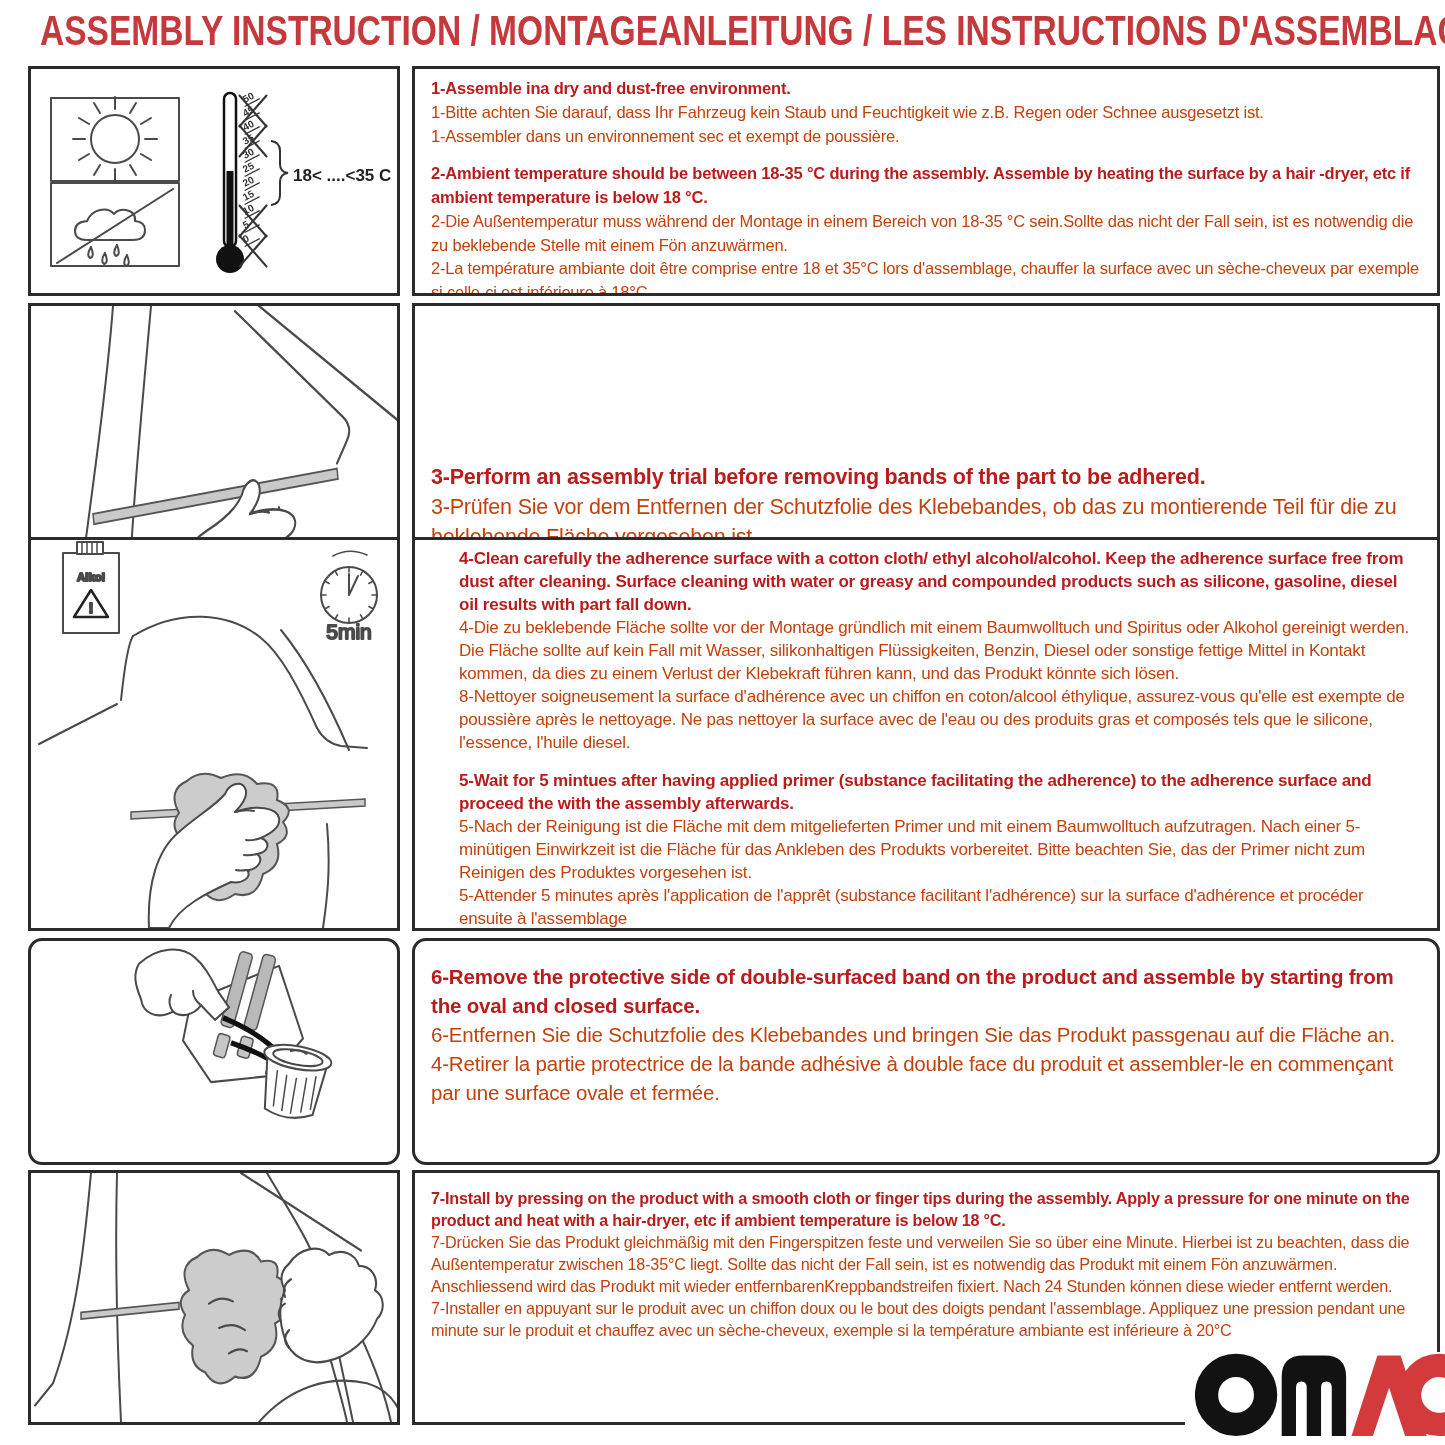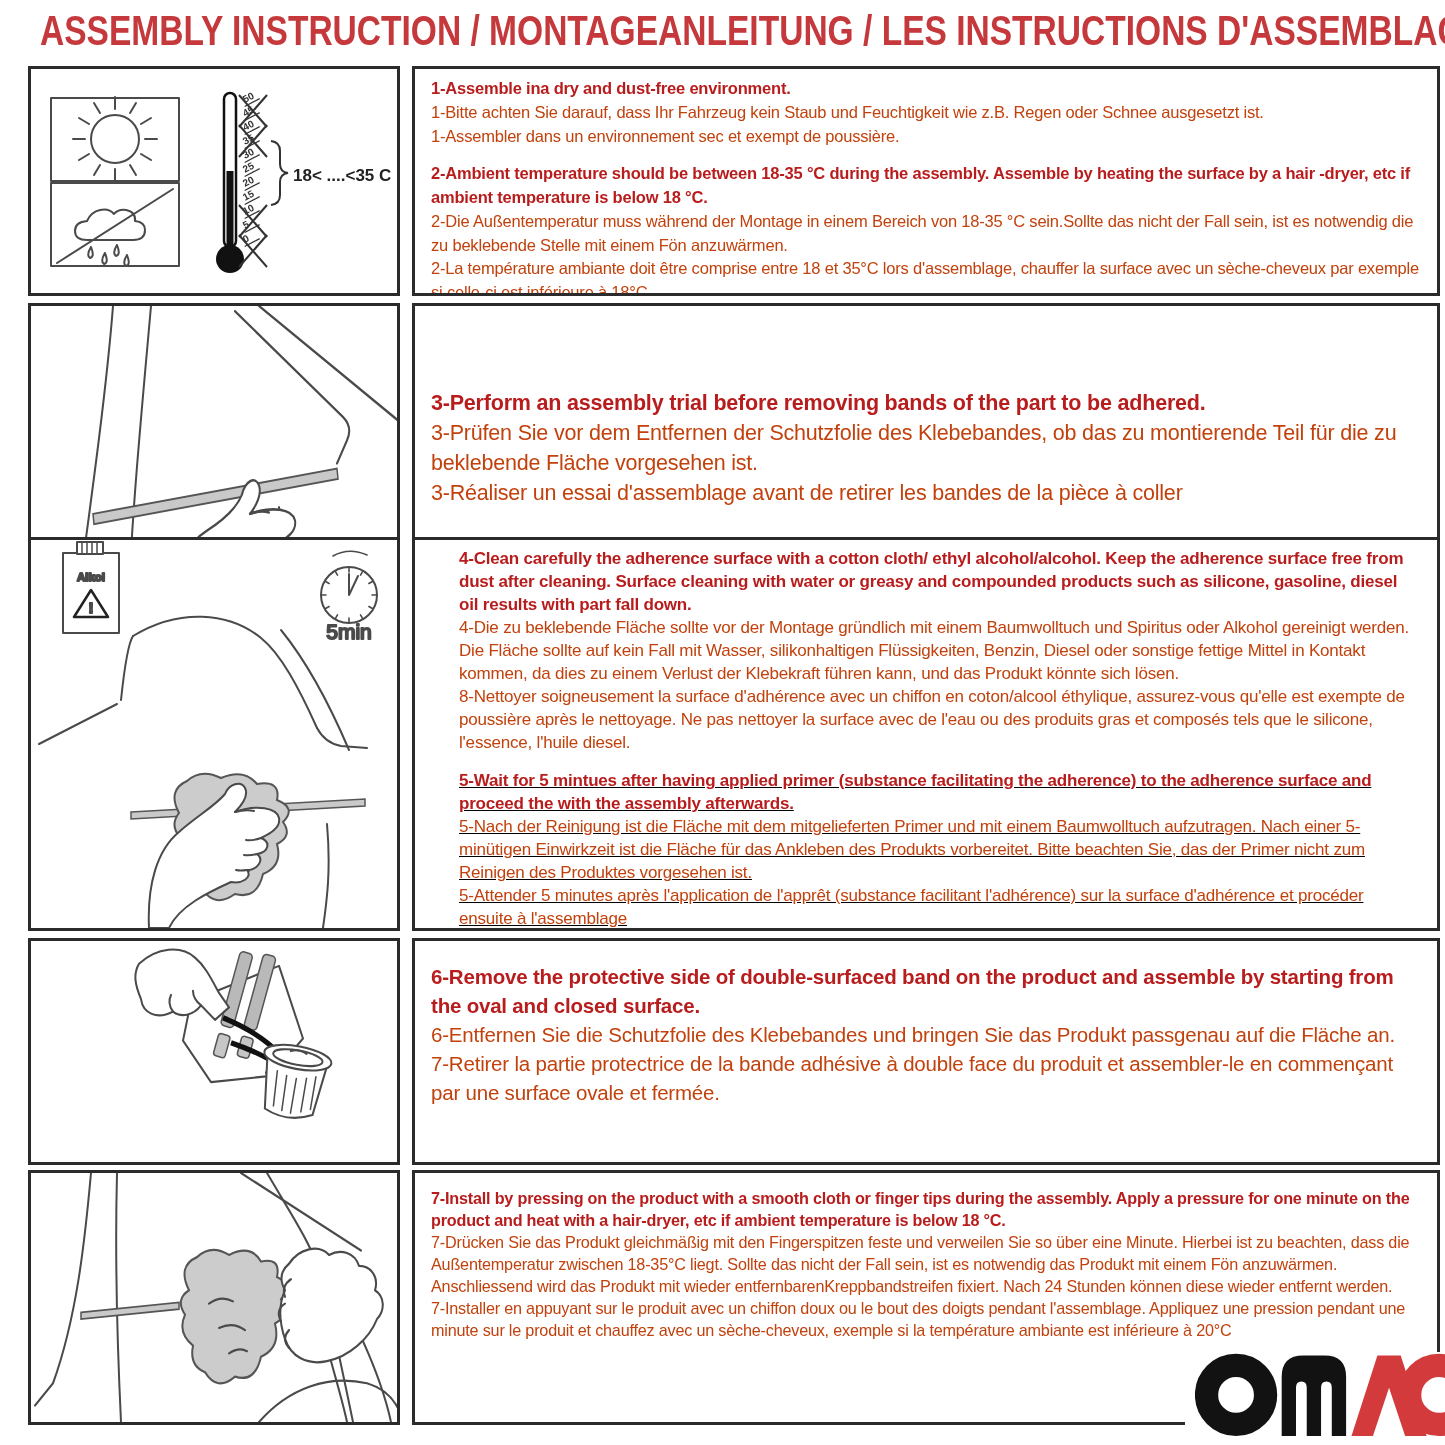--- a/index.html
+++ b/index.html
@@ -5,32 +5,32 @@
   html,body{margin:0;padding:0;background:#fff;}
   .page{position:relative;width:1445px;height:1445px;background:#fff;overflow:hidden;
         font-family:"Liberation Sans",sans-serif;}
   .title{position:absolute;left:40px;top:6px;margin:0;font-size:43px;font-weight:700;
          color:#c5383c;white-space:nowrap;transform:scaleX(0.78);transform-origin:left top;}
   .imgbox{position:absolute;left:28px;width:372px;border:3px solid #2b2b2b;
           box-sizing:border-box;background:#fff;overflow:hidden;}
   .textbox{position:absolute;left:412px;width:1028px;border:3px solid #2b2b2b;
            box-sizing:border-box;background:#fff;padding:8px 16px;overflow:hidden;}
   .r1 .imgbox,.r1 .textbox{top:66px;height:230px;}
-  .r2 .imgbox,.r2 .textbox{top:303px;height:290px;}
+  .r2 .imgbox,.r2 .textbox{top:303px;height:290px;justify-content:flex-end;}
   .r3 .imgbox,.r3 .textbox{top:537px;height:394px;}
-  .r4 .imgbox,.r4 .textbox{top:938px;height:227px;}
+  .r4 .imgbox,.r4 .textbox{top:938px;height:227px;border-radius:14px;}
   .r5 .imgbox,.r5 .textbox{top:1170px;height:255px;}
   .textbox p{margin:0;letter-spacing:-0.2px;}
   .en{font-weight:700;color:#b91c1c;}
   .sub{font-weight:400;color:#c2410c;}
   .tb1{font-size:16.5px;line-height:1.45;}
   .tb1 .sec+.sec{margin-top:13px;}
   .tb2{font-size:21.5px;line-height:1.4;display:flex;flex-direction:column;justify-content:center;}
   .tb3{font-size:17px;line-height:1.35;padding-left:44px;}
-  .tb3 .sec+.sec{margin-top:16px;text-decoration:underline;}
+  .tb3 .sec+.sec{margin-top:16px;}
   .tb4{font-size:20.5px;line-height:1.41;padding-top:22px;}
   .tb5{font-size:16.2px;line-height:1.36;padding-top:14px;}
   .imgbox svg{display:block;width:100%;height:100%;}
   svg{font-family:"Liberation Sans",sans-serif;}
   .ln,.art{fill:none;stroke:#4a4a4a;stroke-width:2;stroke-linecap:round;stroke-linejoin:round;}
   .tnum{font-size:10px;font-weight:700;fill:#333;}
   .tline{stroke:#333;stroke-width:1.2;}
   .xmark{stroke:#333;stroke-width:2;}
   .trange{font-size:17px;font-weight:700;fill:#222;}
   .lbl{font-size:11.5px;font-weight:700;fill:#333;text-anchor:middle;}
@@ -260,21 +260,21 @@
           <ellipse cx="262" cy="112" rx="34" ry="11" fill="#fff"></ellipse>
           <ellipse cx="262" cy="112" rx="25" ry="7"></ellipse>
           <path d="M254,107 q8,-4 16,0"></path>
         </g>
       </svg>
     </div>
     <div class="textbox tb4">
       <div class="sec">
         <p class="en">6-Remove the protective side of double-surfaced band on the product and assemble by starting from the oval and closed surface.</p>
         <p class="sub">6-Entfernen Sie die Schutzfolie des Klebebandes und bringen Sie das Produkt passgenau auf die Fläche an.</p>
-        <p class="sub">7-Retirer la partie protectrice de la bande adhésive à double face du produit et assembler-le en commençant par une surface ovale et fermée.</p>
+        <p class="sub">4-Retirer la partie protectrice de la bande adhésive à double face du produit et assembler-le en commençant par une surface ovale et fermée.</p>
       </div>
     </div>
   </section>
 
   <section class="r5">
     <div class="imgbox">
       <svg viewBox="0 0 366 225" preserveAspectRatio="none">
         <g class="art">
           <path d="M60,0 C54,60 46,130 22,190 L4,210"></path>
           <path d="M86,0 C84,70 86,150 90,225"></path>

